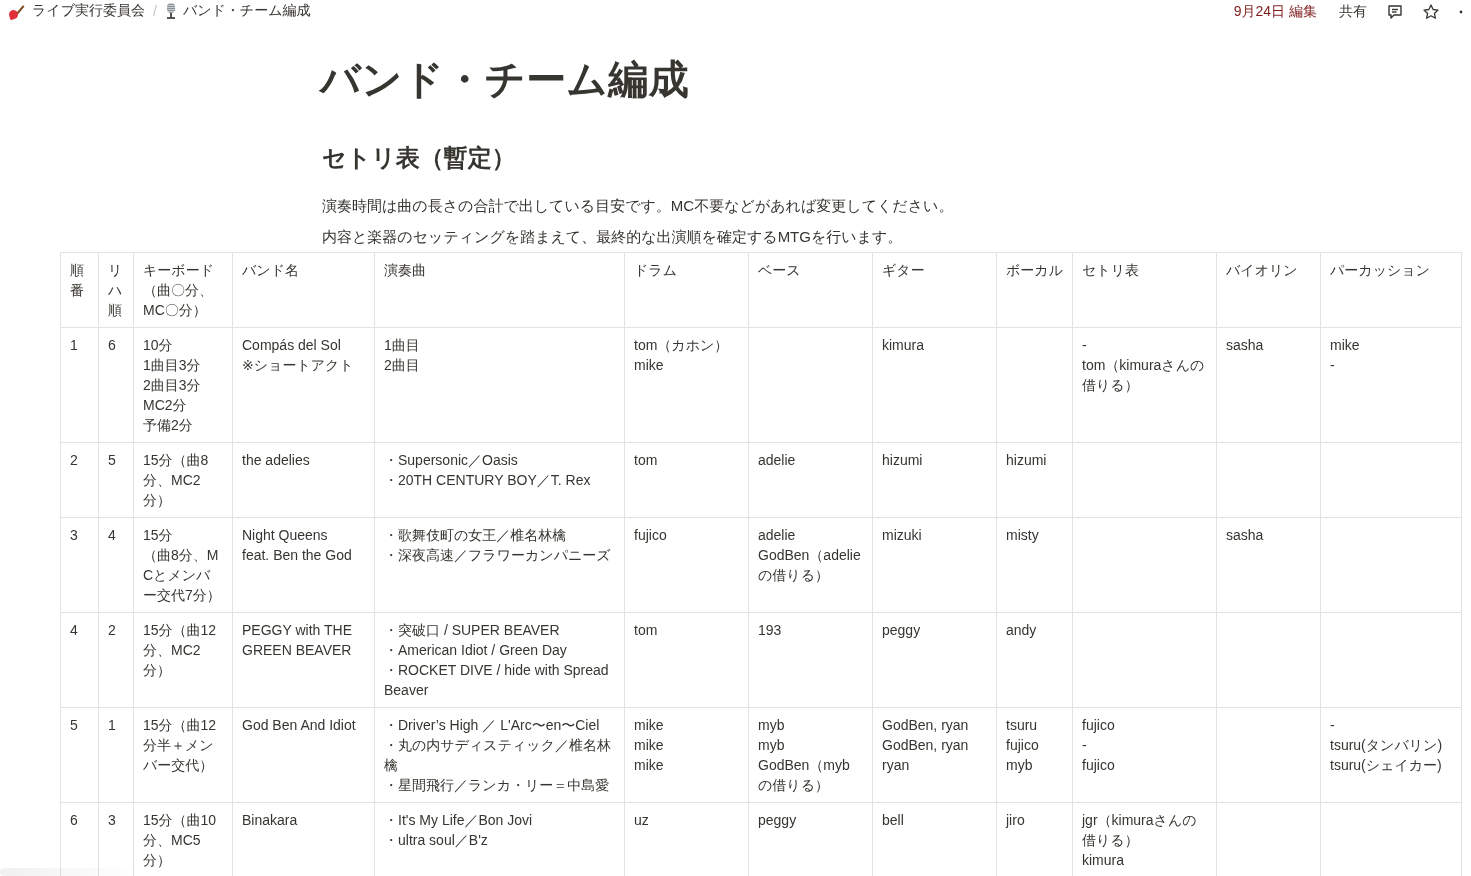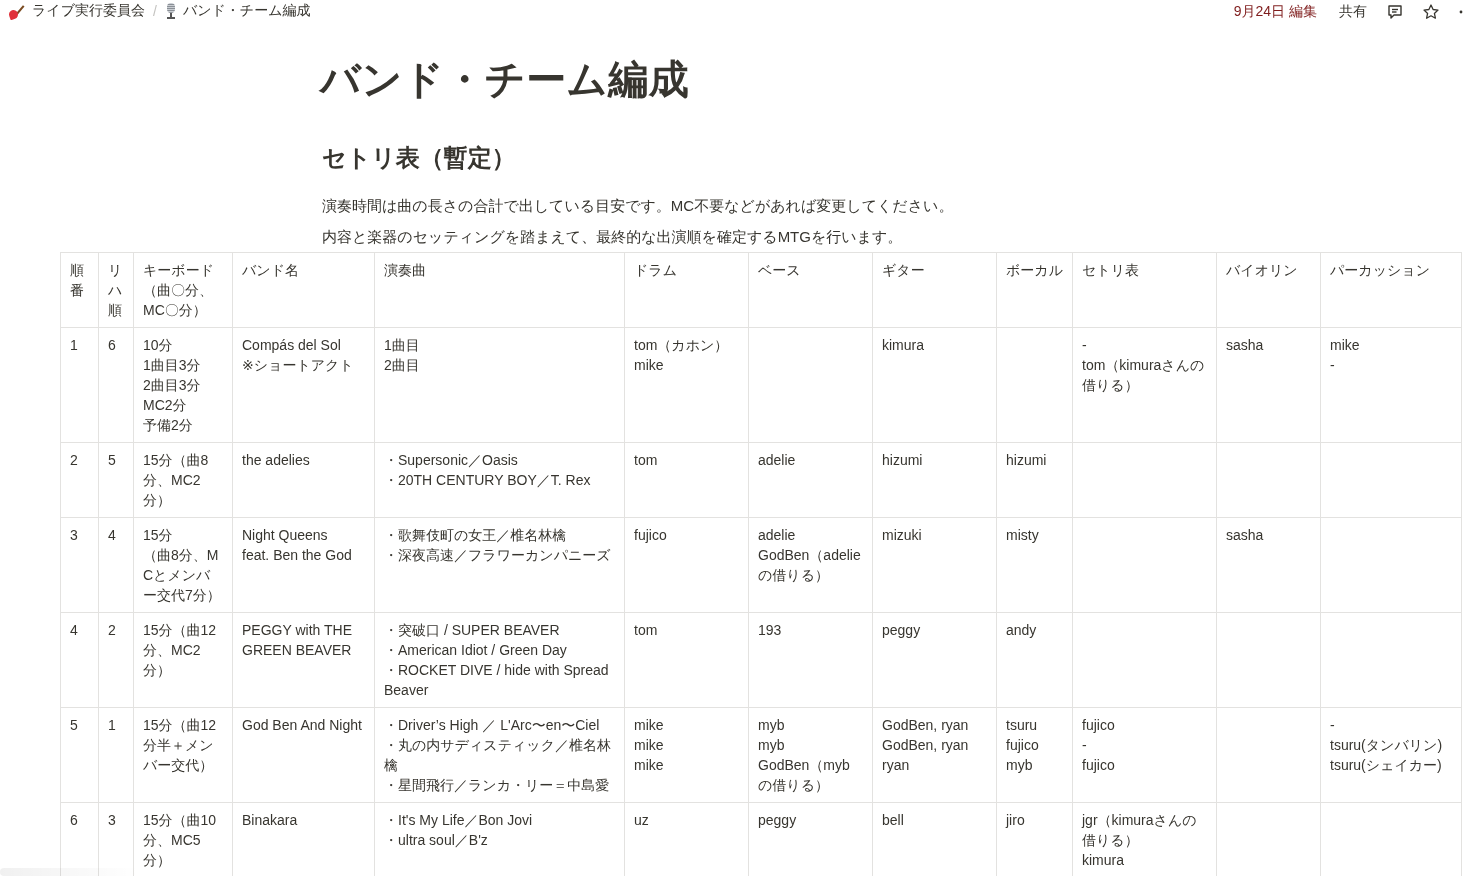--- a/index.html
+++ b/index.html
@@ -200,21 +200,21 @@
         <td>peggy</td>
         <td>andy</td>
         <td></td>
         <td></td>
         <td></td>
       </tr>
       <tr class="r5">
         <td>5</td>
         <td>1</td>
         <td>15分（曲12分半＋メンバー交代）</td>
-        <td>God Ben And Night</td>
+        <td>God Ben And Idiot</td>
         <td>・Driver’s High ／ L'Arc〜en〜Ciel
 ・丸の内サディスティック／椎名林檎
 ・星間飛行／ランカ・リー＝中島愛</td>
         <td>mike
 mike
 mike</td>
         <td>myb
 myb
 GodBen（mybの借りる）</td>
         <td>GodBen, ryan

